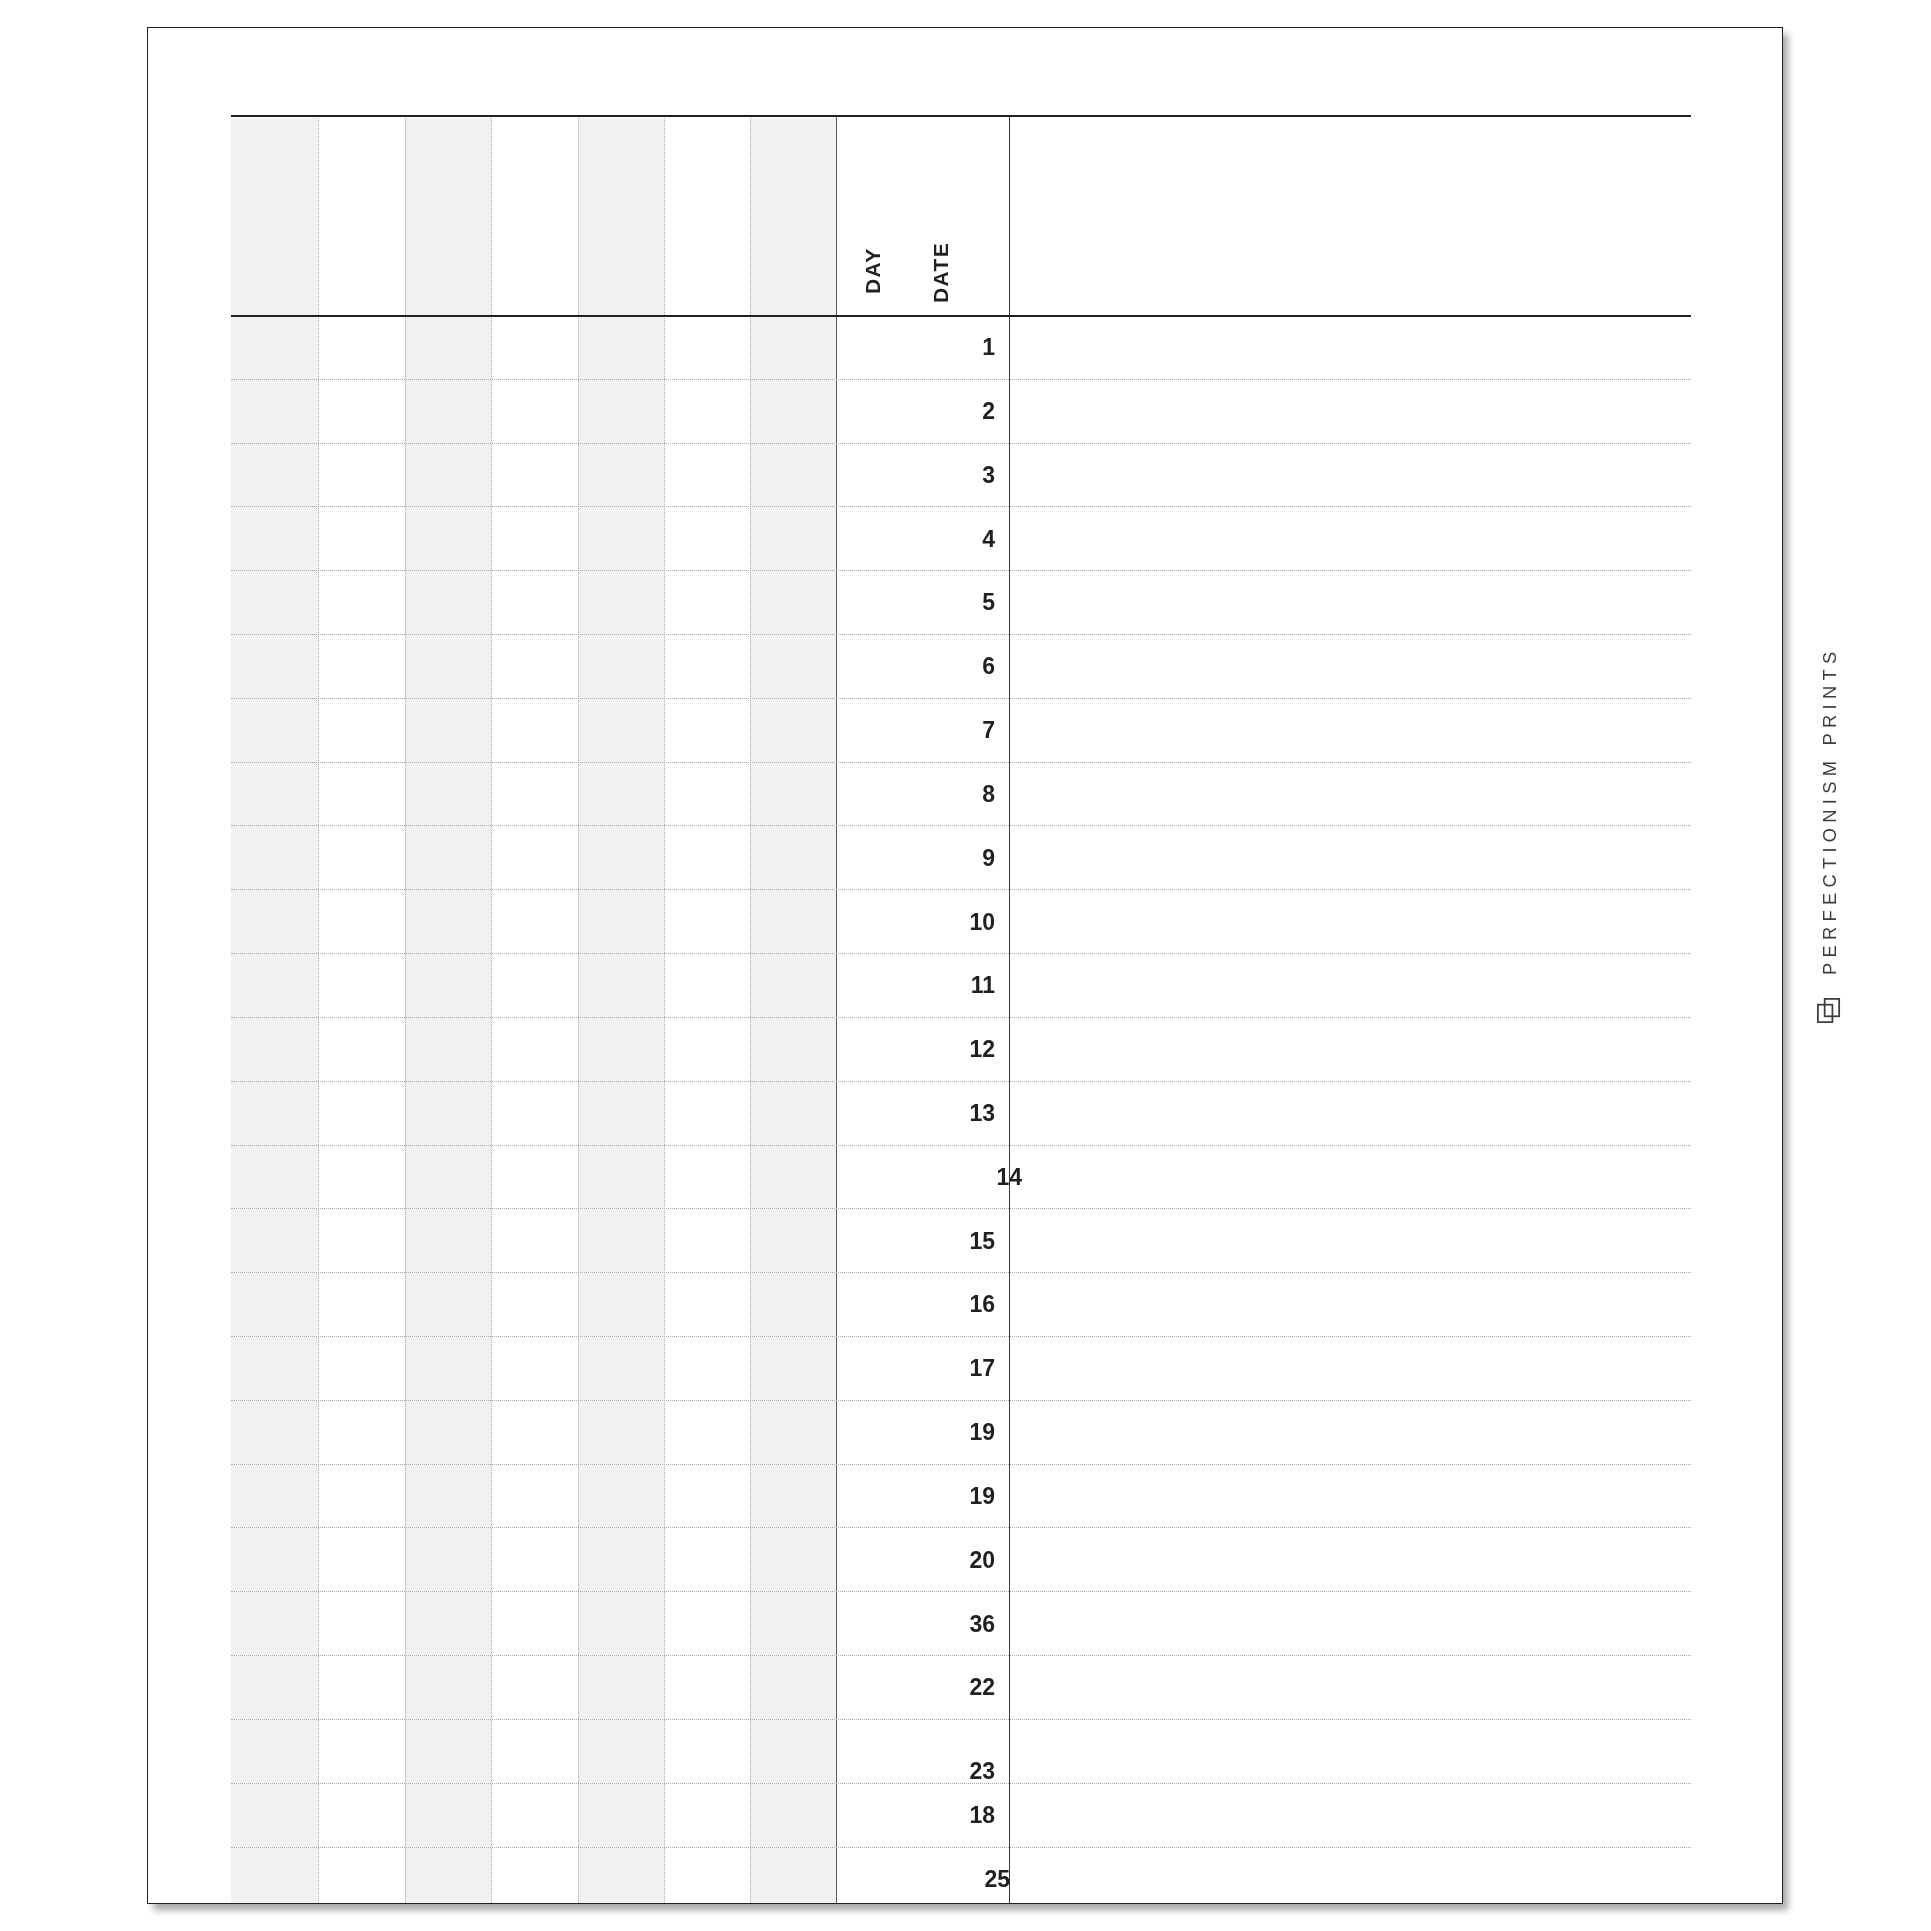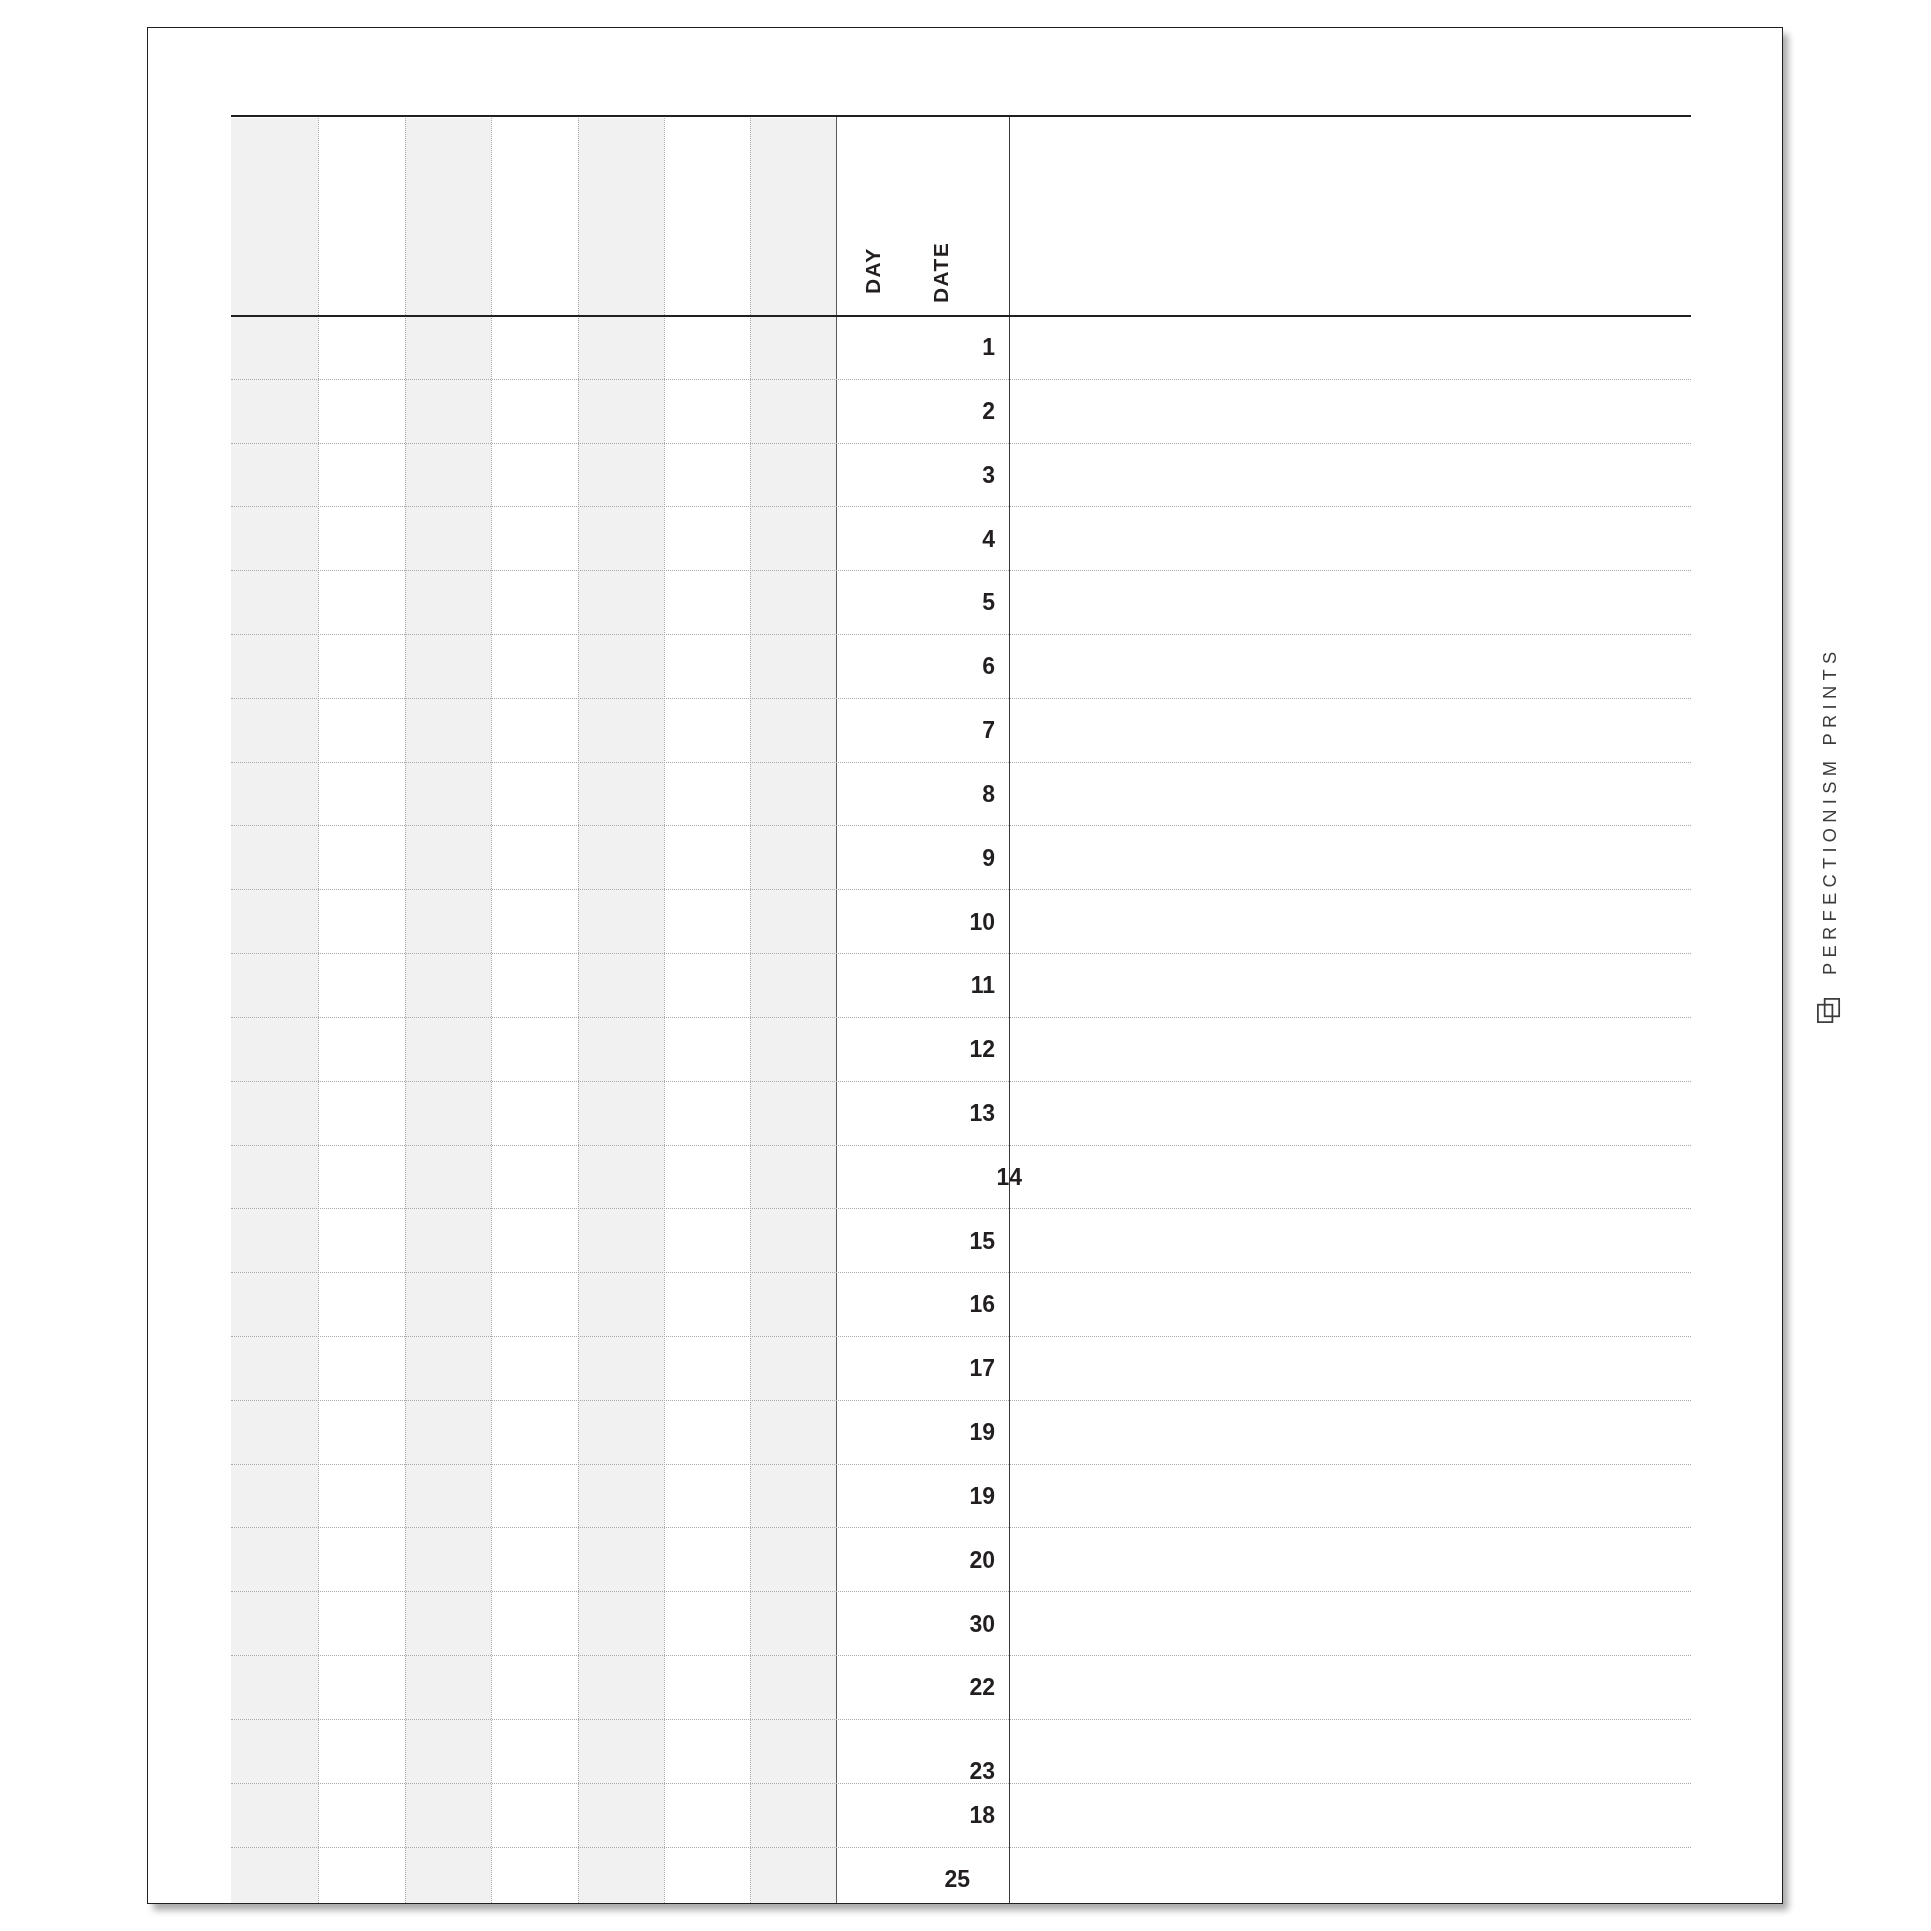--- a/index.html
+++ b/index.html
@@ -203,29 +203,29 @@
           <div class="datenum" style="left: 681px; top: 1176px;">16</div>
           <div class="hdot" style="top: 1221px;"></div>
           <div class="datenum" style="left: 681px; top: 1240px;">17</div>
           <div class="hdot" style="top: 1285px;"></div>
           <div class="datenum" style="left: 681px; top: 1304px;">19</div>
           <div class="hdot" style="top: 1349px;"></div>
           <div class="datenum" style="left: 681px; top: 1368px;">19</div>
           <div class="hdot" style="top: 1412px;"></div>
           <div class="datenum" style="left: 681px; top: 1432px;">20</div>
           <div class="hdot" style="top: 1476px;"></div>
-          <div class="datenum" style="left: 681px; top: 1496px;">30</div>
+          <div class="datenum" style="left: 681px; top: 1496px;">36</div>
           <div class="hdot" style="top: 1540px;"></div>
           <div class="datenum" style="left: 681px; top: 1559px;">22</div>
           <div class="hdot" style="top: 1604px;"></div>
           <div class="datenum" style="left: 681px; top: 1623px; margin-top: 20px;">23</div>
           <div class="hdot" style="top: 1668px;"></div>
           <div class="datenum" style="left: 681px; top: 1687px;">18</div>
           <div class="hdot" style="top: 1732px;"></div>
-          <div class="datenum" style="left: 656px; top: 1751px;">25</div>
+          <div class="datenum" style="left: 696px; top: 1751px;">25</div>
         </div>
 
     </div>
   </div>
 
   <svg id="brand-icon" viewBox="0 0 30 30">
     <rect x="3" y="9" width="15" height="18" fill="none" stroke="#3c3c3c" stroke-width="1.8"></rect>
     <rect x="10" y="3" width="15" height="18" fill="none" stroke="#3c3c3c" stroke-width="1.8"></rect>
   </svg>
   <div id="brand">PERFECTIONISM PRINTS</div>

